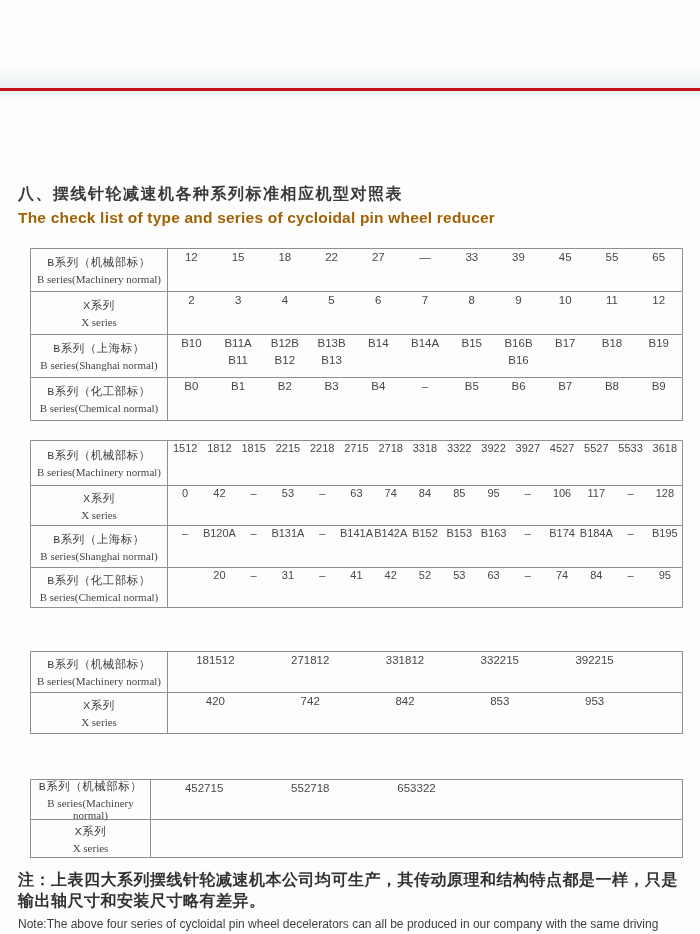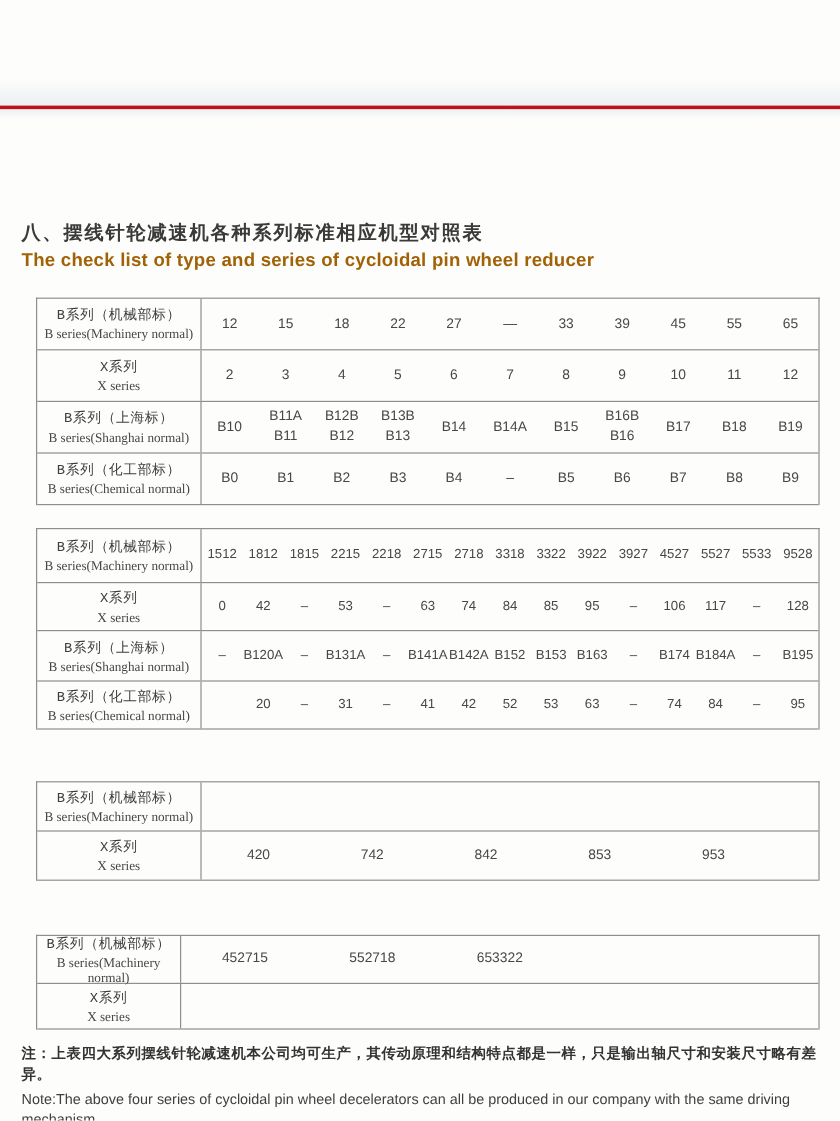--- a/index.html
+++ b/index.html
@@ -29,38 +29,38 @@
     background:transparent;
   }
   .trow { display:flex; border-bottom:1px solid #8f8f8f; align-items:stretch; }
   .row-header {
     box-sizing:border-box; border-right:1px solid #8f8f8f;
     display:flex; flex-direction:column; justify-content:center; align-items:center;
     text-align:center; padding:3px 2px;
   }
   .hcn { font-size:11.5px; color:#3d3d3d; letter-spacing:0.5px;font-family:Liberation Mono, monospace; }
   .hen { font-size:11px; color:#474747; margin-top:3px;font-family:Liberation Serif, serif; }
-  .cells { flex:1; display:flex; align-items:center; }
+  .cells { flex:1; display:flex; align-items:flex-start; }
   .cell {
     flex:1; text-align:center; font-size:11.5px; color:#474747;
     white-space:pre-line; line-height:1.45; overflow:visible;
   }
 
   
   .t1 { top:248px; } .t1 .row-header { width:137px; } .t1 .trow { height:42px; }
   .t2 { top:440px; } .t2 .row-header { width:137px; }
   .t2 .trow { height:39px; } .t2 .trow:first-child { height:44px; } .t2 .trow:nth-child(3) { height:41px; }
   .t2 .cell { font-size:11px; }
   .t3 { top:651px; } .t3 .row-header { width:137px; } .t3 .trow { height:40px; }
   .t3 .cells { padding-right:40px; }
   .t4 { top:779px; } .t4 .row-header { width:120px; }
   .t4 .trow { height:39px; } .t4 .trow:last-child { height:37px; }
 
   .notes { position:absolute; left:18px; top:870px; width:668px; }
-  .note-cn { font-size:12px; font-weight:600; color:#333333; letter-spacing:0.5px; }
+  .note-cn { font-size:16px; font-weight:600; color:#333333; letter-spacing:0.5px; }
   .note-en { font-size:12px; color:#3f3f3f; margin-top:4px; line-height:17px; }
 </style>
 </head>
 <body>
 
 <div class="page">
 
   <div class="rule-shadow"></div>
   <div class="red-rule" style="background: rgb(192, 16, 25);"></div>
   <div class="rule-fade"></div>
@@ -166,21 +166,21 @@
           <div class="cell">2218</div>
           <div class="cell">2715</div>
           <div class="cell">2718</div>
           <div class="cell">3318</div>
           <div class="cell">3322</div>
           <div class="cell">3922</div>
           <div class="cell">3927</div>
           <div class="cell">4527</div>
           <div class="cell">5527</div>
           <div class="cell">5533</div>
-          <div class="cell">9528</div>
+          <div class="cell">3618</div>
         </div>
       </div>
       <div class="trow">
         <div class="row-header">
           <div class="hcn">X系列</div>
           <div class="hen">X series</div>
         </div>
         <div class="cells">
           <div class="cell">0</div>
           <div class="cell">42</div>
@@ -245,20 +245,27 @@
           <div class="cell">95</div>
         </div>
       </div>
     </div>
   <div class="dtable t3">
       <div class="trow">
         <div class="row-header">
           <div class="hcn">B系列（机械部标）</div>
           <div class="hen">B series(Machinery normal)</div>
         </div>
+        <div class="cells">
+          <div class="cell">181512</div>
+          <div class="cell">271812</div>
+          <div class="cell">331812</div>
+          <div class="cell">332215</div>
+          <div class="cell">392215</div>
+        </div>
       </div>
       <div class="trow">
         <div class="row-header">
           <div class="hcn">X系列</div>
           <div class="hen">X series</div>
         </div>
         <div class="cells">
           <div class="cell">420</div>
           <div class="cell">742</div>
           <div class="cell">842</div>

